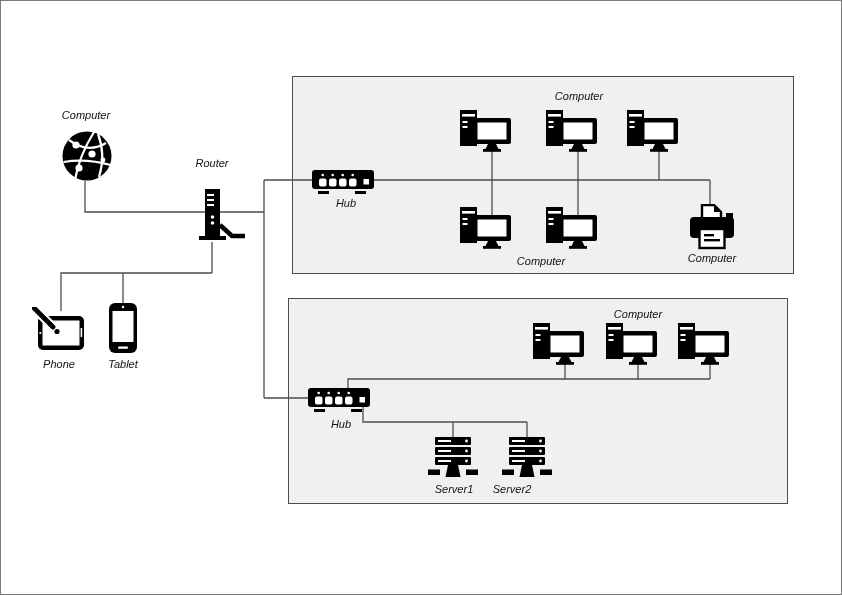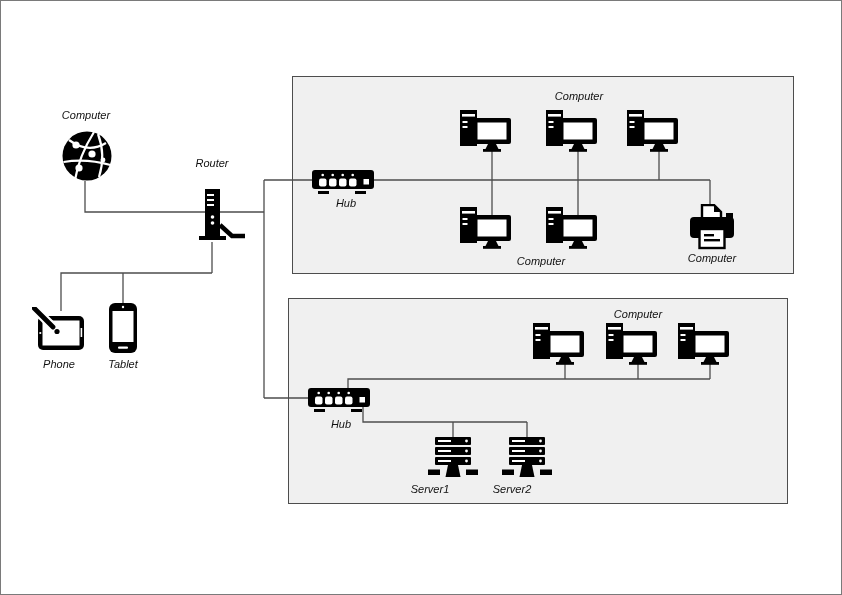--- a/index.html
+++ b/index.html
@@ -227,21 +227,21 @@
     <svg width="54" height="44">
         <use href="#sym-computer"></use>
       </svg>
   </div>
 
   <div class="node" style="left:426px;top:435px">
     <svg width="52" height="44">
         <use href="#sym-server"></use>
       </svg>
   </div>
-  <div class="lbl" style="left:384px;top:482px">Server1</div>
+  <div class="lbl" style="left:408px;top:482px">Server1</div>
   <div class="node" style="left:500px;top:435px">
     <svg width="52" height="44">
         <use href="#sym-server"></use>
       </svg>
   </div>
   <div class="lbl" style="left:466px;top:482px">Server2</div>
 
 </div>
 
 </body></html>

